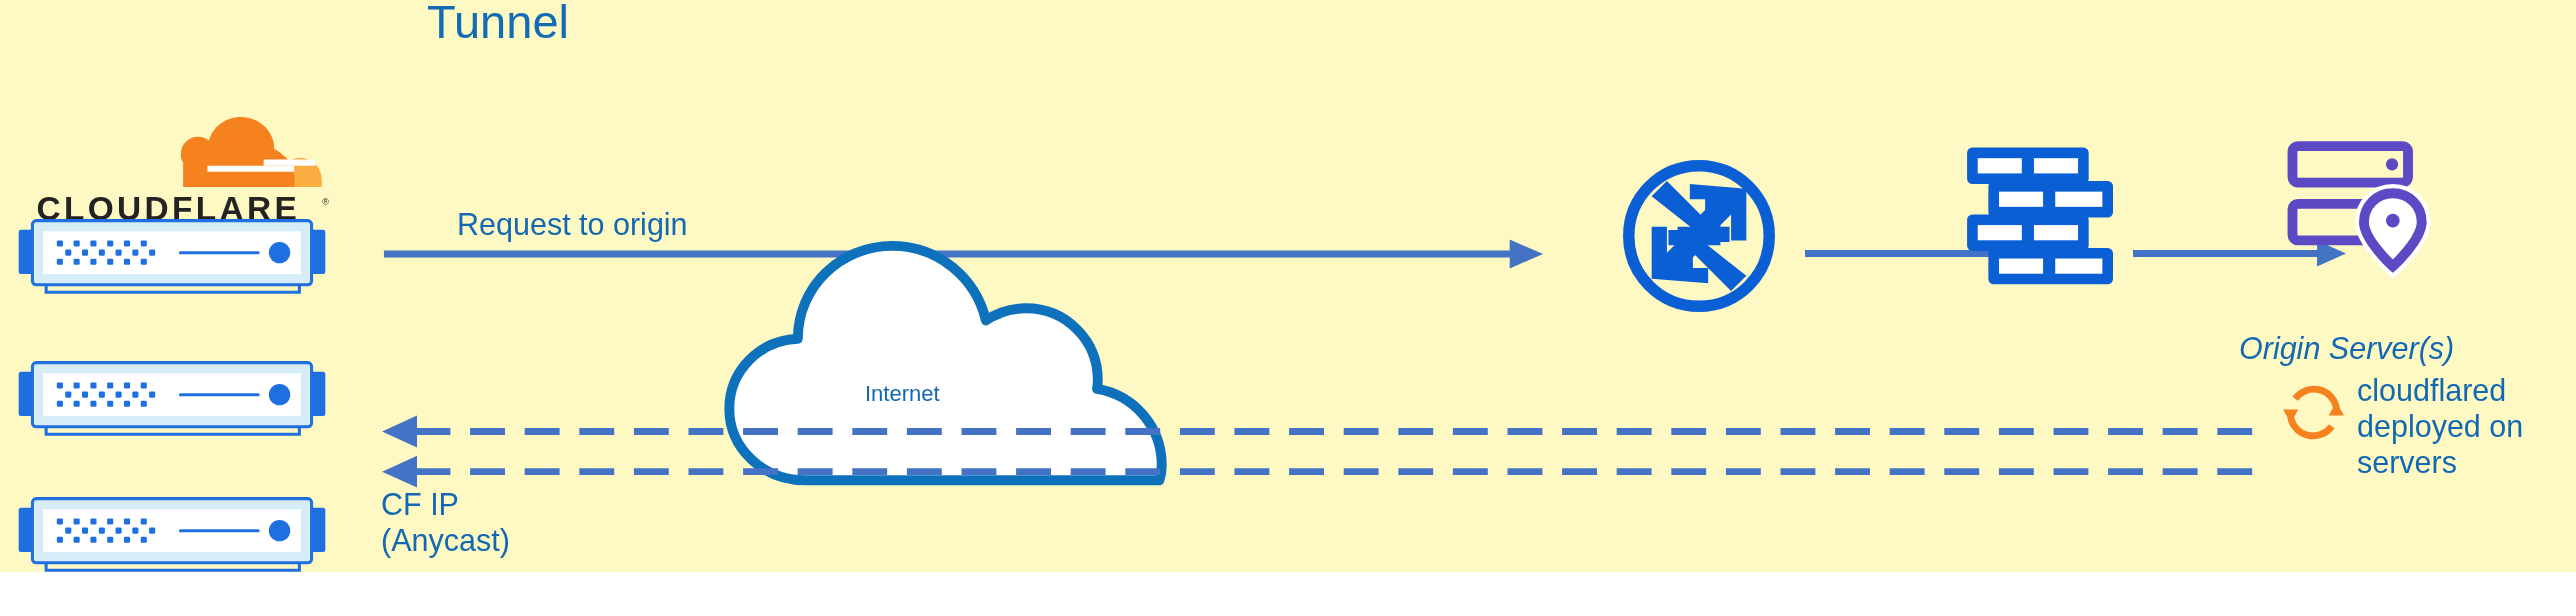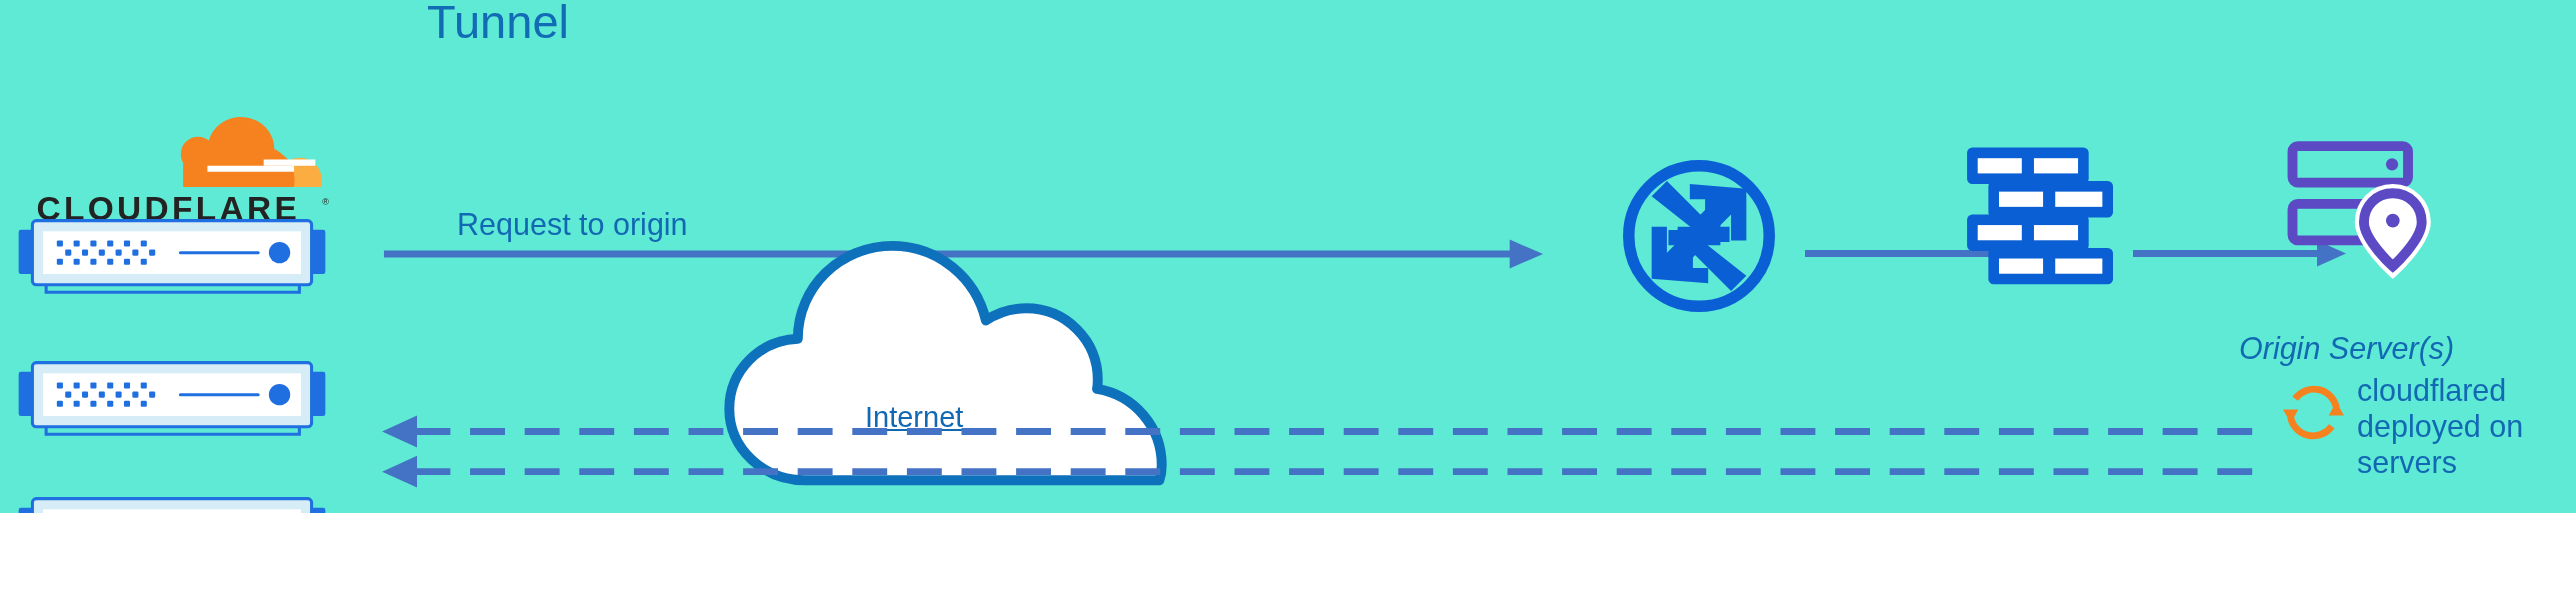--- a/index.html
+++ b/index.html
@@ -1,20 +1,20 @@
 <!DOCTYPE html>
 <html style="font-size:12.2px"><head>
 <meta charset="utf-8">
 <style>
   html,body{margin:0;padding:0;background:#ffffff;}
   body{font-family:"Liberation Sans","DejaVu Sans",sans-serif;}
   #stage{
     position:relative;
-    width:2576px;height:513px;
-    background:#5eead4;
+    width:2576px;height:572px;
+    background:#fef9c3;
     overflow:hidden;
   }
   .abs{position:absolute;}
   .lbl{
     color:#1268B3;
     font-family:"Liberation Sans","DejaVu Sans",sans-serif;
     line-height:1.18;
     white-space:pre-line;
   }
 
@@ -36,21 +36,21 @@
   #srv1{ left:7.6px; top:216px; }
   #srv2{ left:7.6px; top:358px; }
   #srv3{ left:7.6px; top:494px; }
 
   
   #arrow-request{ left:381px; top:229px; width:1165px; height:50px; }
   #lbl-request{ left:457px; top:207px; font-size:30.5px; }
 
   
   #internet-cloud{ left:708px; top:229px; width:472px; height:259px; }
-  #lbl-internet{ left:865px; top:400px; font-size:29px;text-decoration:underline; }
+  #lbl-internet{ left:865px; top:381px; font-size:22px; }
 
   
   #dashed-lines{ left:366px; top:411px; width:1919px; height:91px; }
   #lbl-cfip{ left:381px; top:487px; font-size:30.5px; }
   #lbl-persistent{ left:1179px; top:476px; font-size:30.5px; }
 
   
   #cpe-icon{ left:1615px; top:152px; width:168px; height:168px; }
   #lbl-cpe{ left:1516px; top:331px; width:366px; font-size:30.5px; text-align:center; }
   #arrow-cpe-fw{ left:1805px; top:236px; width:213px; height:35px; }
@@ -206,20 +206,22 @@
   <svg class="abs" id="dashed-lines" viewBox="0 0 2520 120">
     <g>
       <line x1="60" y1="27" x2="2500" y2="27" stroke="#4472C4" stroke-width="9" stroke-dasharray="46 26"></line>
       <polygon points="62,6 62,48 16,27" fill="#4472C4"></polygon>
     </g>
     <g>
       <line x1="60" y1="80" x2="2500" y2="80" stroke="#4472C4" stroke-width="9" stroke-dasharray="46 26"></line>
       <polygon points="62,59 62,101 16,80" fill="#4472C4"></polygon>
     </g>
   </svg>
+  <div class="abs lbl" id="lbl-cfip">CF IP
+(Anycast)</div>
 
   <svg class="abs" id="cpe-icon" viewBox="0 0 220 220">
     <circle cx="110" cy="110" r="92" fill="none" stroke="#0B5FD4" stroke-width="15"></circle>
 
     <g fill="#0B5FD4">
       <path d="M48 58 L68 38 L118 88 L118 54 L138 54 L138 122 L70 122 L70 102 L104 102 Z"></path>
     </g>
 
     <g fill="#0B5FD4">
       <path d="M172 48 L172 116 L152 116 L152 82 L118 116 L98 96 L132 62 L98 62 L98 42 Z" transform="translate(0,0)"></path>

